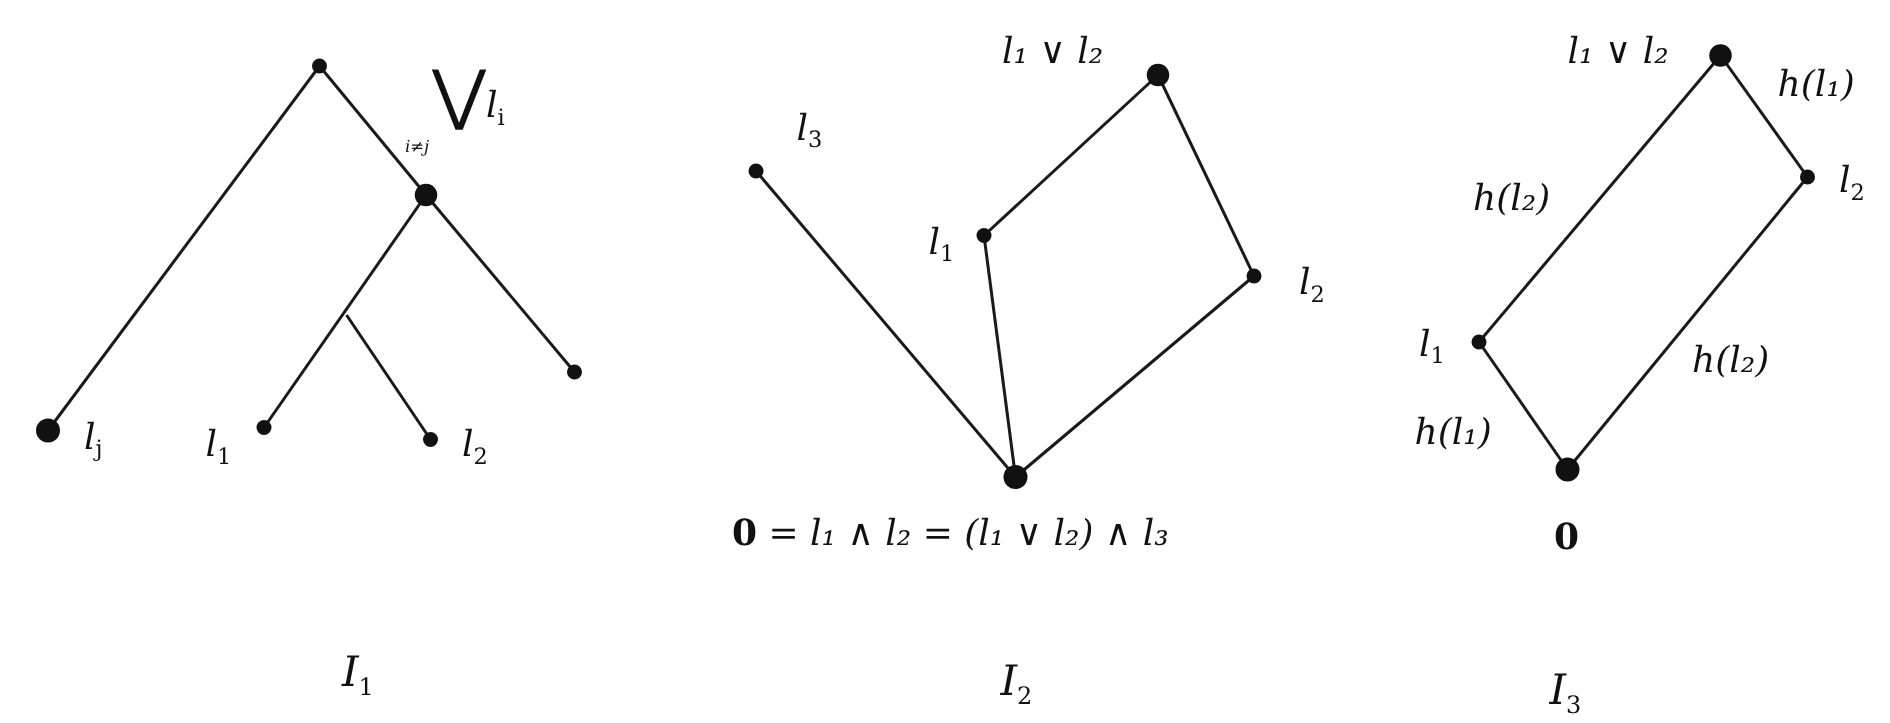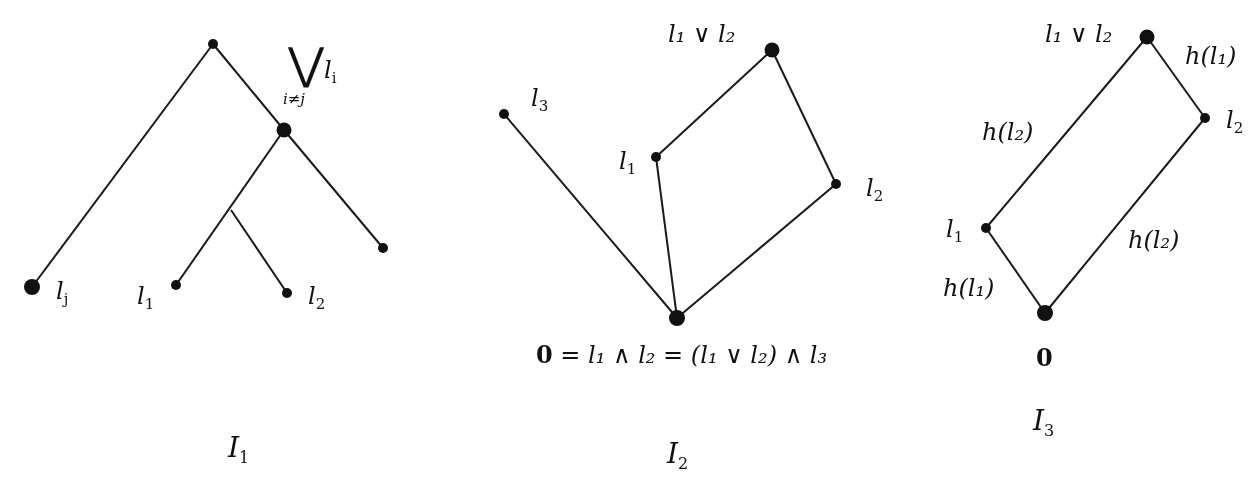--- a/index.html
+++ b/index.html
@@ -60,30 +60,30 @@
       <circle cx="986" cy="228" r="5" class="node"></circle>
       <circle cx="1045" cy="313" r="8" class="node"></circle>
     </g>
   </svg>
 <div id="labels">
     <div class="lbl" style="left: 56px; top: 279px;"><span>l</span><sub>j</sub></div>
     <div class="lbl" style="left: 137px; top: 284px;"><span>l</span><sub>1</sub></div>
     <div class="lbl" style="left: 308px; top: 284px;"><span>l</span><sub>2</sub></div>
     <div class="lbl" style="left: 324px; top: 58px;"><span>l</span><sub>i</sub></div>
     <div class="lbl" style="left: 288px; top: 42px; font-style: normal; font-size: 44px;">⋁</div>
-    <div class="lbl" style="left: 283px; top: 92px; font-size: 15px;">i≠j</div>
+    <div class="lbl" style="left: 270px; top: 92px; font-size: 11px;">i≠j</div>
     <div class="caption" style="left: 211px; top: 434px; margin-left: 17px;"><span>I</span><sub>1</sub></div>
-    <div class="lbl" style="left: 531px; top: 86px;"><span>l</span><sub>3</sub></div>
+    <div class="lbl" style="left: 531px; top: 73px;"><span>l</span><sub>3</sub></div>
     <div class="lbl" style="left: 619px; top: 149px;"><span>l</span><sub>1</sub></div>
     <div class="lbl" style="left: 668px; top: 22px;">l₁ ∨ l₂</div>
     <div class="lbl" style="left: 866px; top: 176px;"><span>l</span><sub>2</sub></div>
-    <div class="lbl" style="left: 488px; top: 343px; margin-left: 48px;"><span class="bold">0</span><span> = l₁ ∧ l₂ = (l₁ ∨ l₂) ∧ l₃</span></div>
+    <div class="lbl" style="left: 488px; top: 343px;"><span class="bold">0</span><span> = l₁ ∧ l₂ = (l₁ ∨ l₂) ∧ l₃</span></div>
     <div class="caption" style="left: 667px; top: 440px;"><span>I</span><sub>2</sub></div>
     <div class="lbl" style="left: 1045px; top: 22px;">l₁ ∨ l₂</div>
     <div class="lbl" style="left: 1226px; top: 108px;"><span>l</span><sub>2</sub></div>
     <div class="lbl" style="left: 946px; top: 217px;"><span>l</span><sub>1</sub></div>
     <div class="lbl bold" style="left: 1036px; top: 346px;">0</div>
     <div class="lbl" style="left: 1185px; top: 44px;">h(l₁)</div>
     <div class="lbl" style="left: 982px; top: 120px;">h(l₂)</div>
     <div class="lbl" style="left: 1128px; top: 228px;">h(l₂)</div>
     <div class="lbl" style="left: 943px; top: 276px;">h(l₁)</div>
-    <div class="caption" style="left: 1033px; top: 407px;"><span>I</span><sub>3</sub></div>
+    <div class="caption" style="left: 1033px; top: 446px;"><span>I</span><sub>3</sub></div>
   </div>
 
 </body></html>

